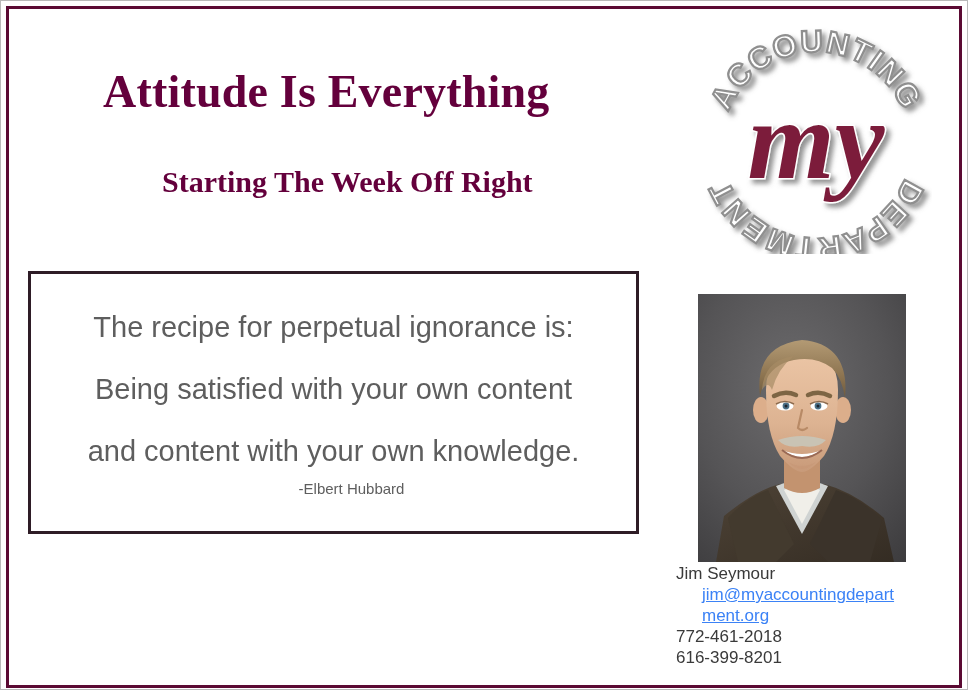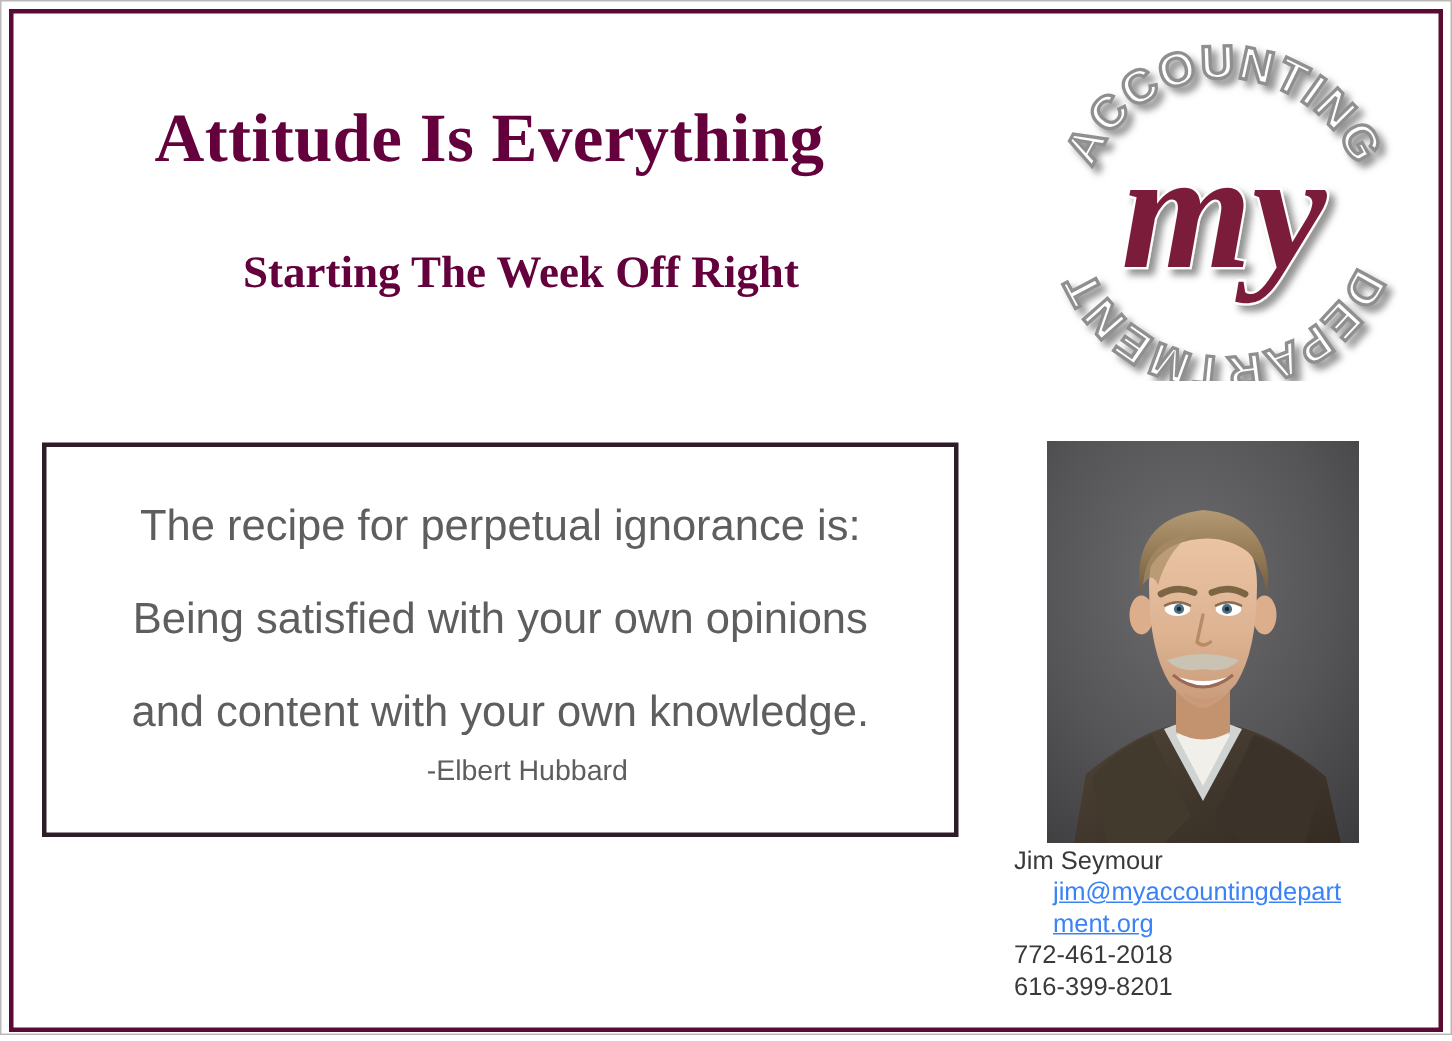--- a/index.html
+++ b/index.html
@@ -64,21 +64,20 @@
   
   .quote-box {
     position: absolute;
     left: 28px;
     top: 271px;
     width: 611px;
     height: 263px;
     border: 3px solid #2e1c26;
     box-sizing: border-box;
     background: #ffffff;
-    margin-top: 24px;
   }
   .quote-lines {
     position: absolute;
     left: 0;
     right: 0;
     top: 22px;
     text-align: center;
     color: #5e5e5e;
     font-size: 29px;
     line-height: 62px;
@@ -88,21 +87,21 @@
   .quote-lines .ql {
     display: block;
   }
   .quote-attr {
     position: absolute;
     left: 0;
     right: 0;
     top: 206px;
     text-align: center;
     color: #5e5e5e;
-    font-size: 19px;
+    font-size: 15px;
     font-family: "Liberation Sans", sans-serif;
     padding-left: 36px;
     box-sizing: border-box;
   }
 
   
   .logo {
     position: absolute;
     left: 700px;
     top: 22px;
@@ -171,21 +170,21 @@
 
 <div class="page">
   <div class="frame-border"></div>
 
   <div class="title">Attitude Is Everything</div>
   <div class="subtitle">Starting The Week Off Right</div>
 
   <div class="quote-box">
     <div class="quote-lines">
       <span class="ql">The recipe for perpetual ignorance is:</span>
-      <span class="ql">Being satisfied with your own opinions</span>
+      <span class="ql">Being satisfied with your own content</span>
       <span class="ql">and content with your own knowledge.</span>
     </div>
     <div class="quote-attr">-Elbert Hubbard</div>
   </div>
 
   <div class="logo">
     <svg viewBox="0 0 232 232" xmlns="http://www.w3.org/2000/svg">
       <defs>
         <path id="arcTop" d="M 22,124 A 94,94 0 0 1 210,124"></path>
         <path id="arcBottom" d="M 212,120 A 96,96 0 0 1 20,120"></path>

